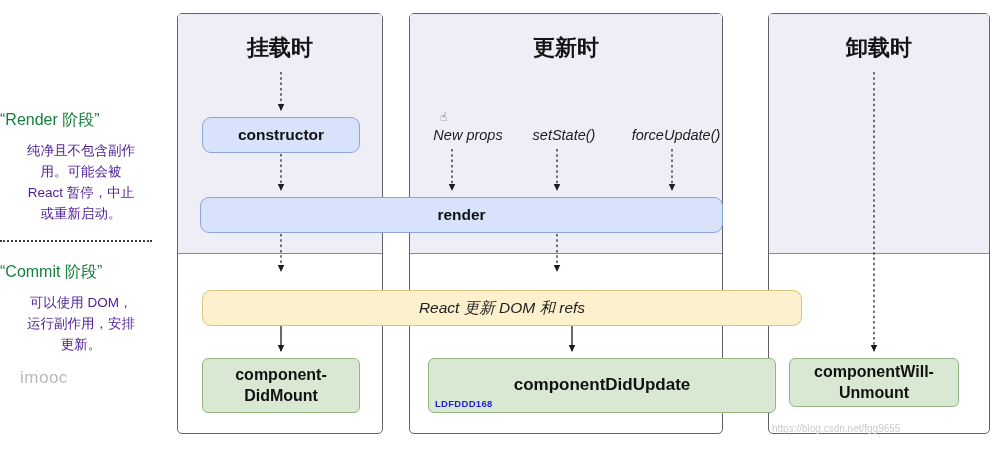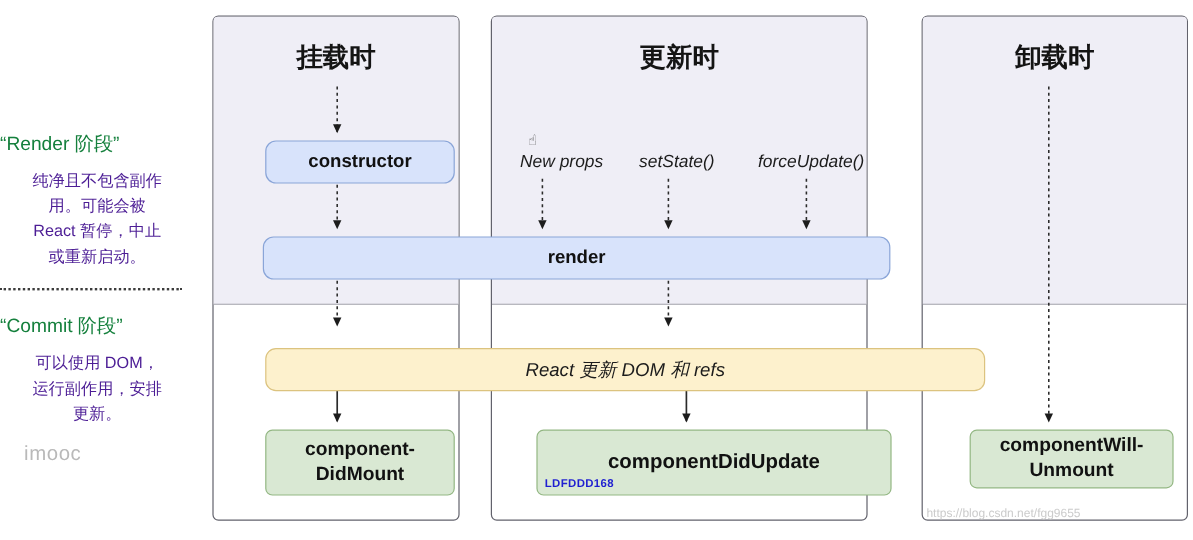--- a/index.html
+++ b/index.html
@@ -87,21 +87,20 @@
   
   .node {
     position: absolute;
     z-index: 3;
     display: flex;
     flex-direction: column;
     align-items: center;
     justify-content: center;
     text-align: center;
     color: #111111;
-    margin-left: 19px;
   }
   .node-blue {
     background: #d8e3fb;
     border: 1.5px solid #8aa5d8;
     border-radius: 9px;
     font-weight: bold;
     font-size: 15.5px;
   }
   .node-yellow {
     background: #fdf1cd;
@@ -116,21 +115,21 @@
     border: 1.5px solid #93b783;
     border-radius: 6px;
     font-weight: bold;
     font-size: 16px;
     line-height: 1.3;
   }
   .node-constructor { left: 202px; top: 117px; width: 158px; height: 36px; }
   .node-render      { left: 200px; top: 197px; width: 523px; height: 36px; }
   .node-react-updates { left: 202px; top: 290px; width: 600px; height: 36px; }
   .node-did-mount   { left: 202px; top: 358px; width: 158px; height: 55px; }
-  .node-did-update  { left: 428px; top: 358px; width: 296px; height: 55px; font-size: 17px; }
+  .node-did-update  { left: 428px; top: 358px; width: 348px; height: 55px; font-size: 17px; }
   .node-will-unmount{ left: 789px; top: 358px; width: 170px; height: 49px; }
 
   .ldf-watermark {
     position: absolute;
     left: 6px;
     bottom: 2px;
     font-size: 9.5px;
     font-weight: bold;
     color: #1f1fd1;
     letter-spacing: 0.3px;

